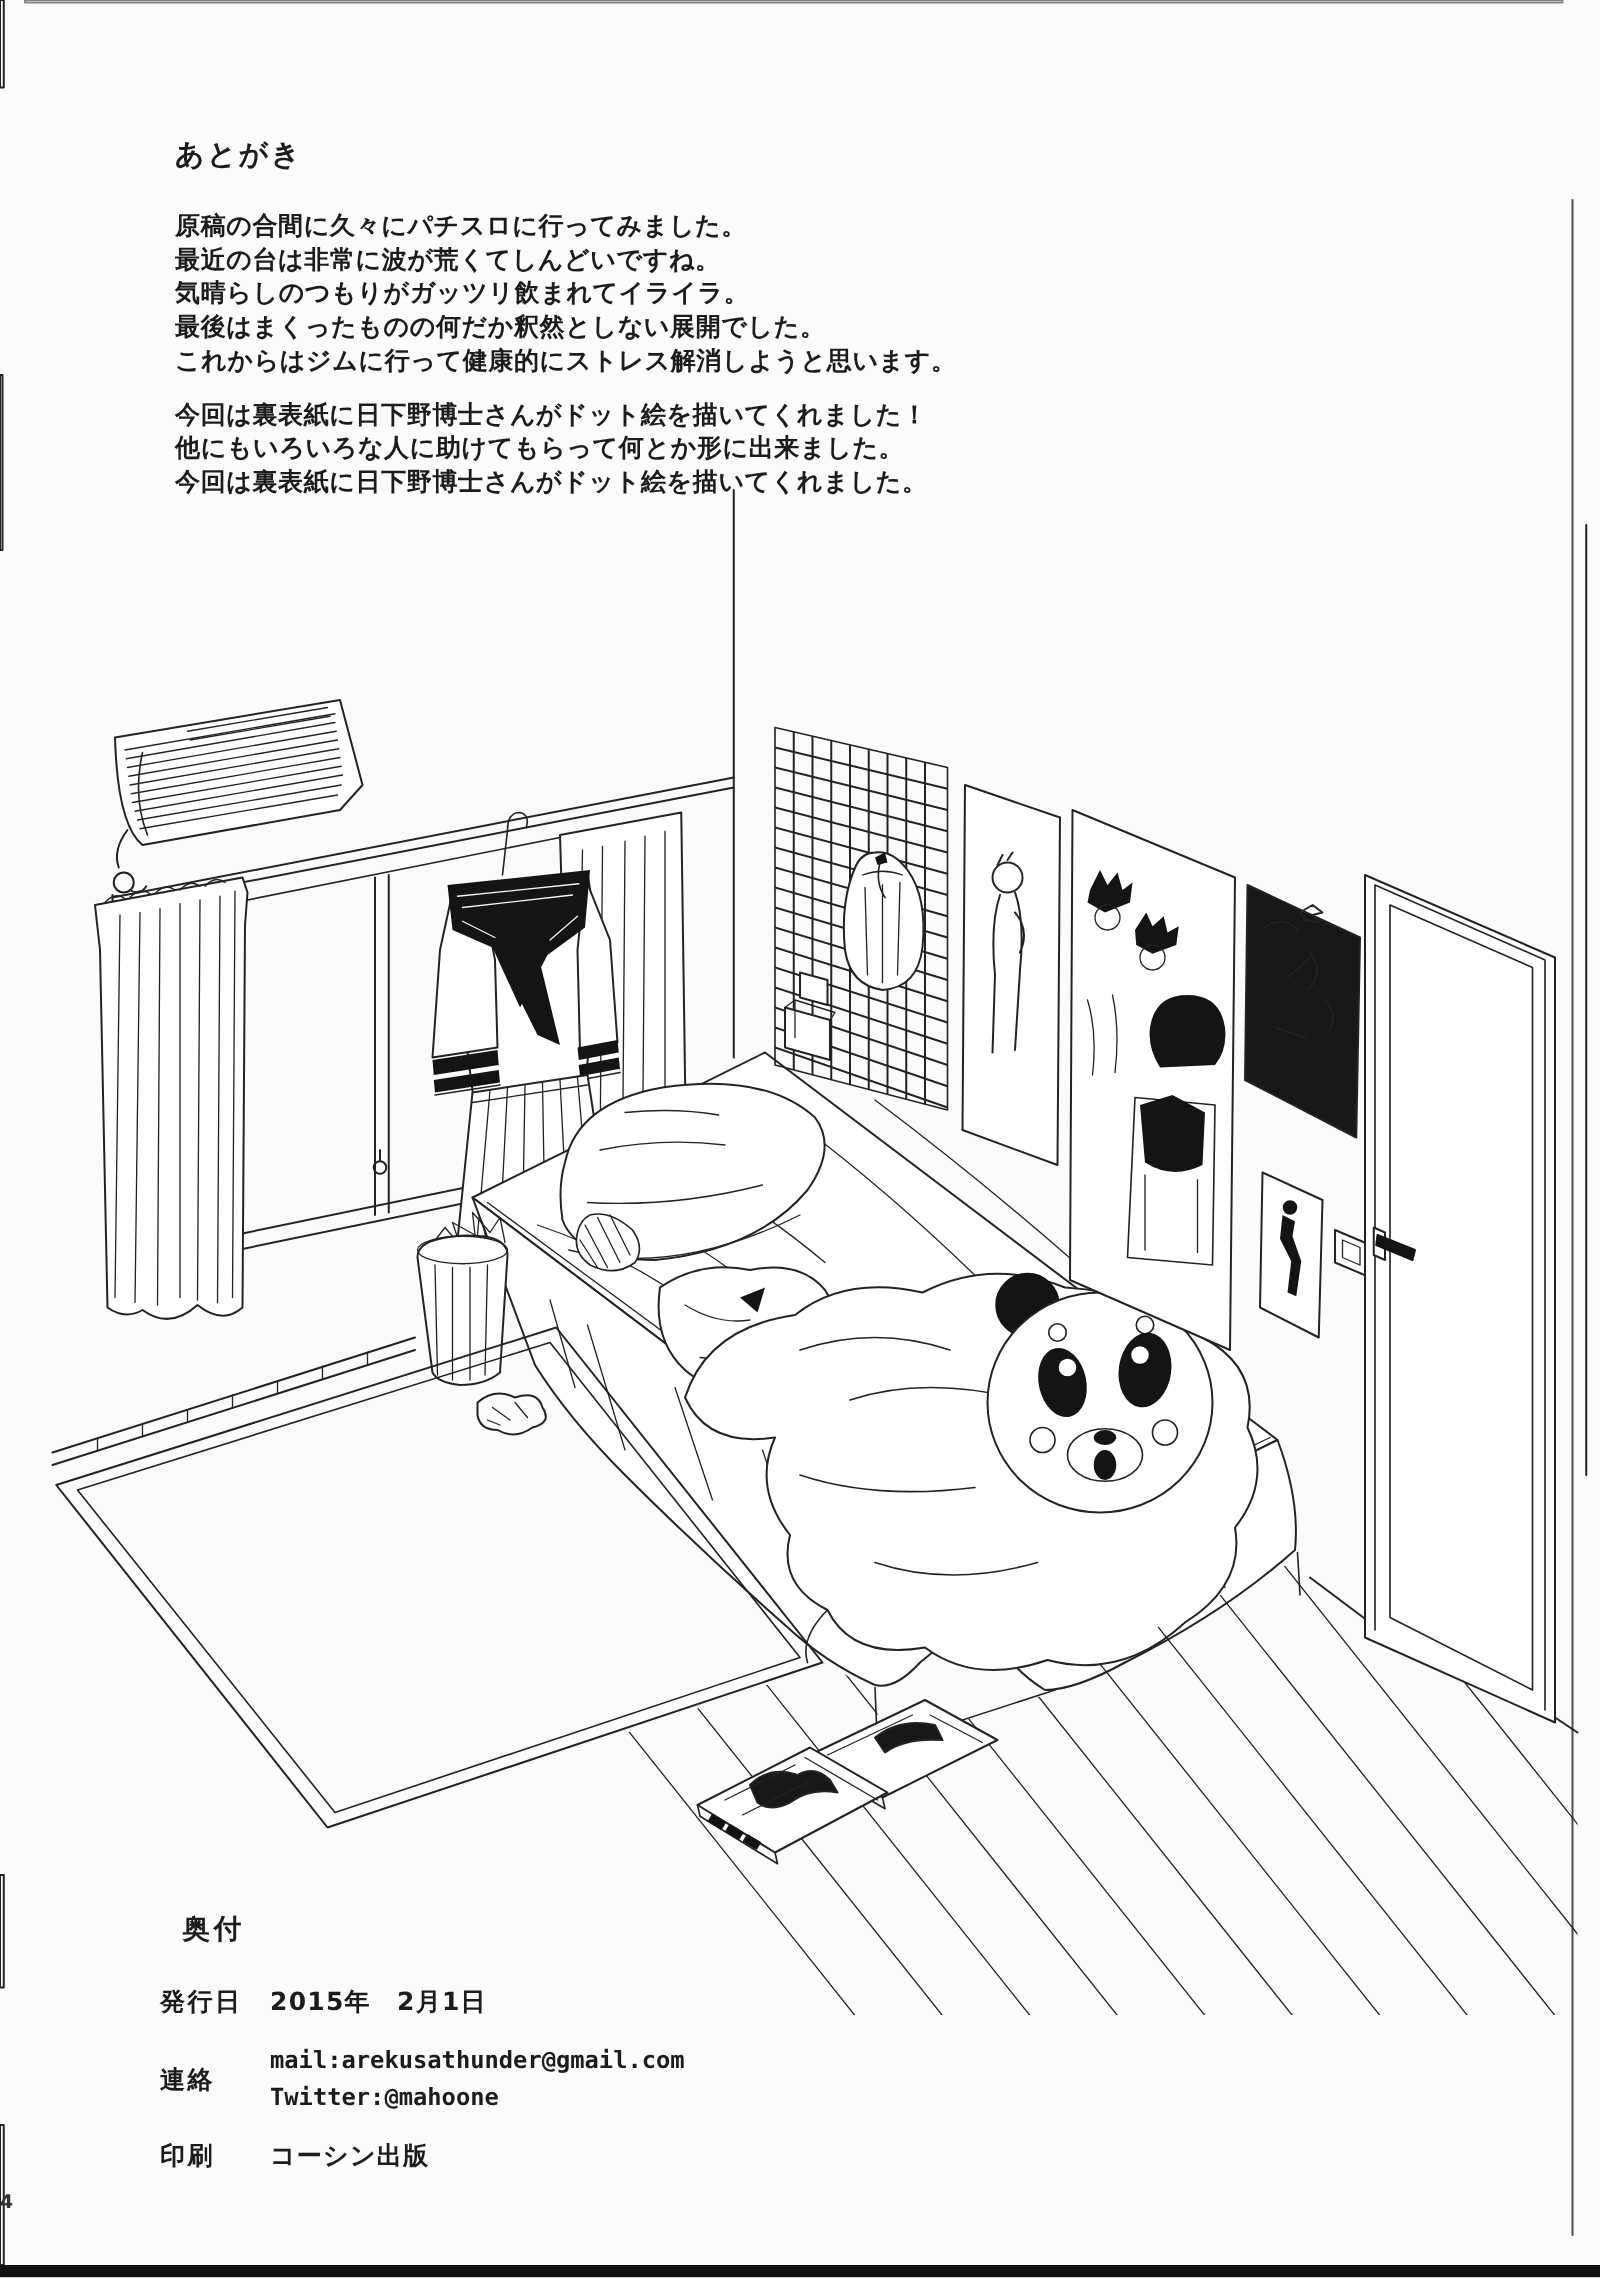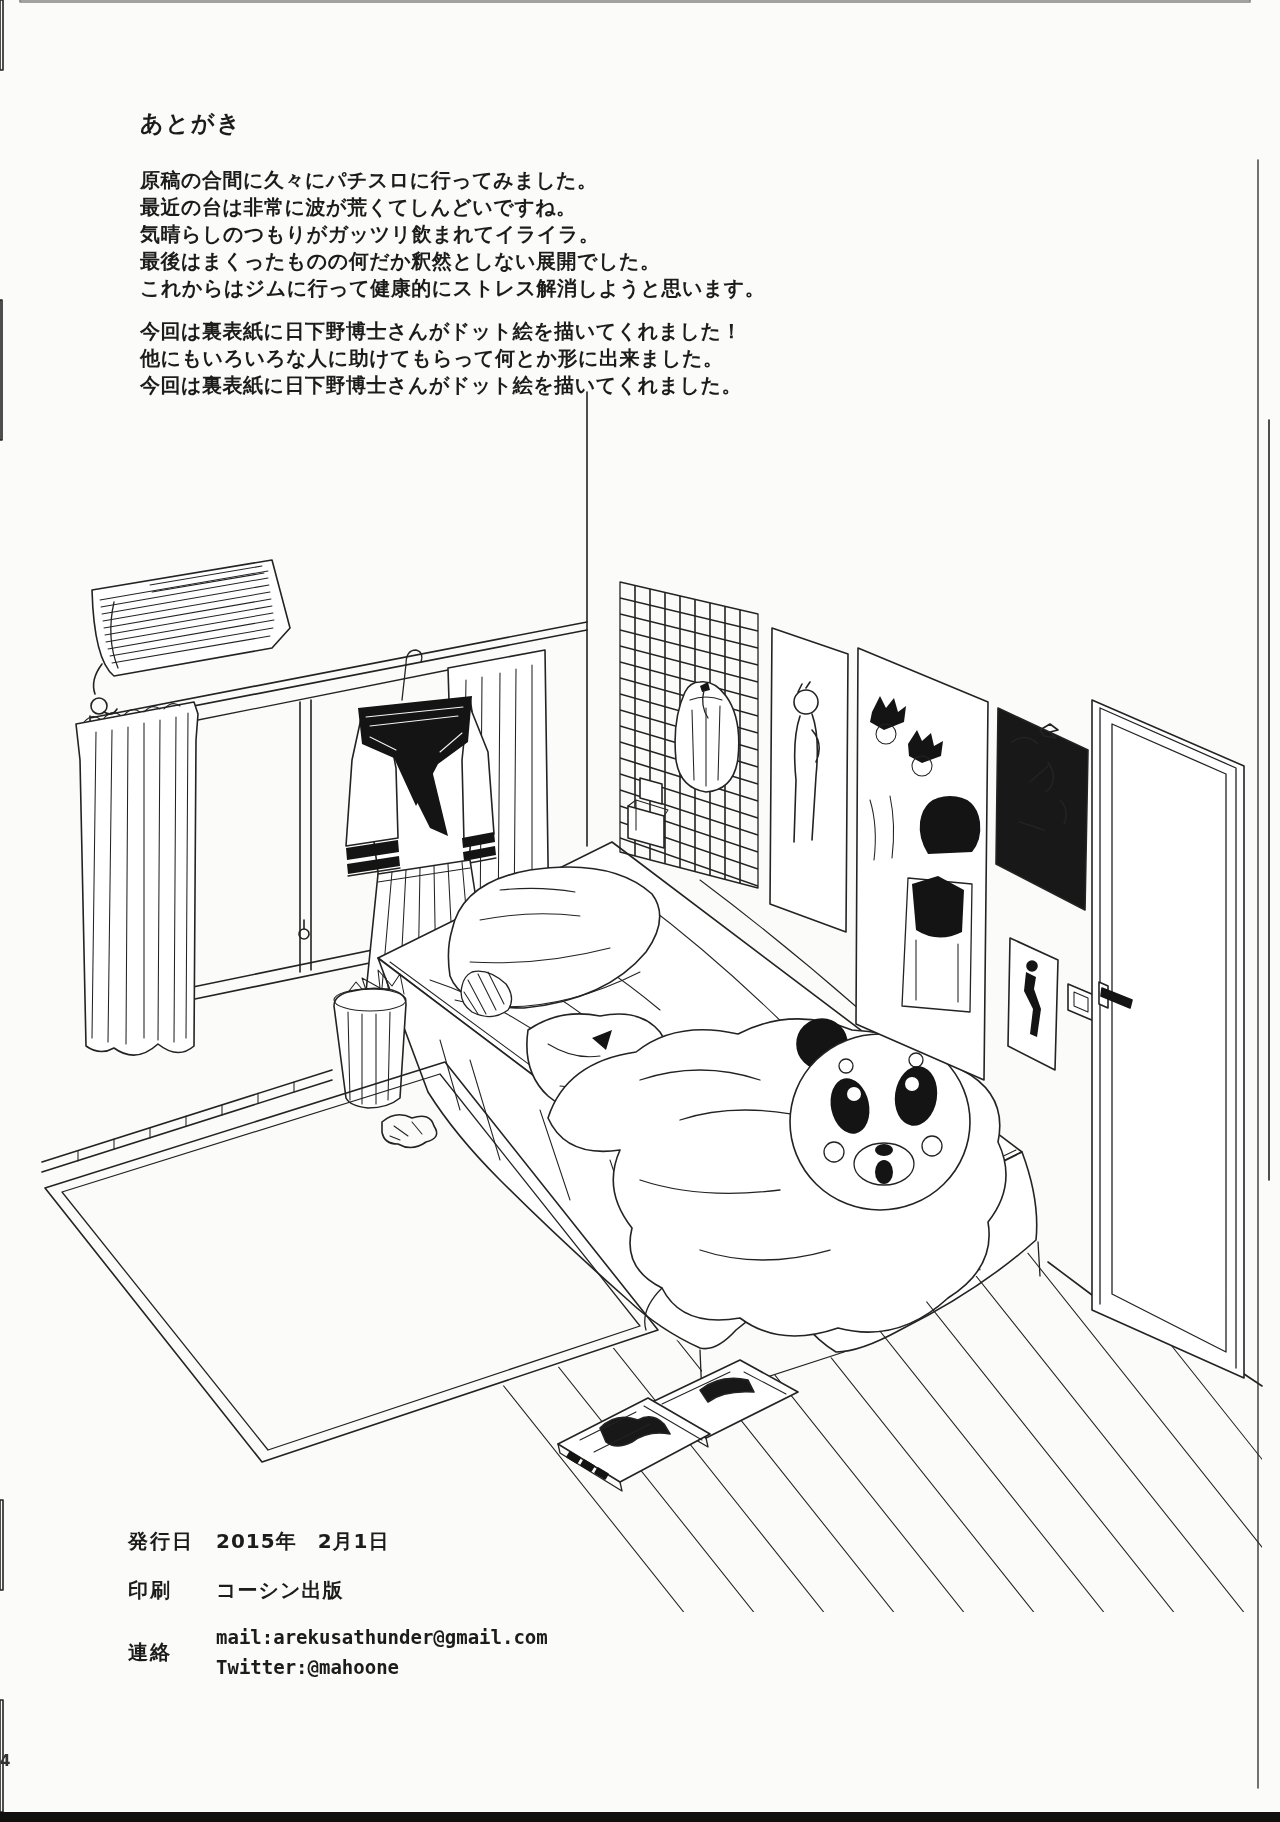--- a/index.html
+++ b/index.html
@@ -282,33 +282,34 @@
       <line x1="1269" y1="420" x2="1269" y2="1180" stroke="#c9c9c9" stroke-width="1"></line>
       <rect x="20" y="0" width="1230" height="2" fill="#9a9a9a" stroke="none" opacity="0.55"></rect>
       <rect x="0" y="0" width="3" height="70" fill="#555" stroke="none"></rect>
       <rect x="0" y="300" width="2" height="140" fill="#777" stroke="none"></rect>
       <rect x="0" y="1500" width="3" height="90" fill="#666" stroke="none"></rect>
       <rect x="0" y="1700" width="3" height="112" fill="#444" stroke="none"></rect>
     </g>
   </svg>
 
   <div class="colophon">
+    <h2>奥付</h2>
     <div class="col-row">
       <span class="lbl">発行日</span>
       <span class="val">2015年　2月1日</span>
-    </div>
-    <div class="col-row">
-      <span class="lbl">印刷</span>
-      <span class="val">コーシン出版</span>
     </div>
     <div class="col-row">
       <span class="lbl">連絡</span>
       <span class="val">
         <div class="mono">mail:arekusathunder@gmail.com</div>
         <div class="mono v2">Twitter:@mahoone</div>
       </span>
     </div>
+    <div class="col-row">
+      <span class="lbl">印刷</span>
+      <span class="val">コーシン出版</span>
+    </div>
   </div>
 
   <div class="pagenum">4</div>
   <div class="bottom-bar"></div>
 
 </div>
 
 </body></html>

